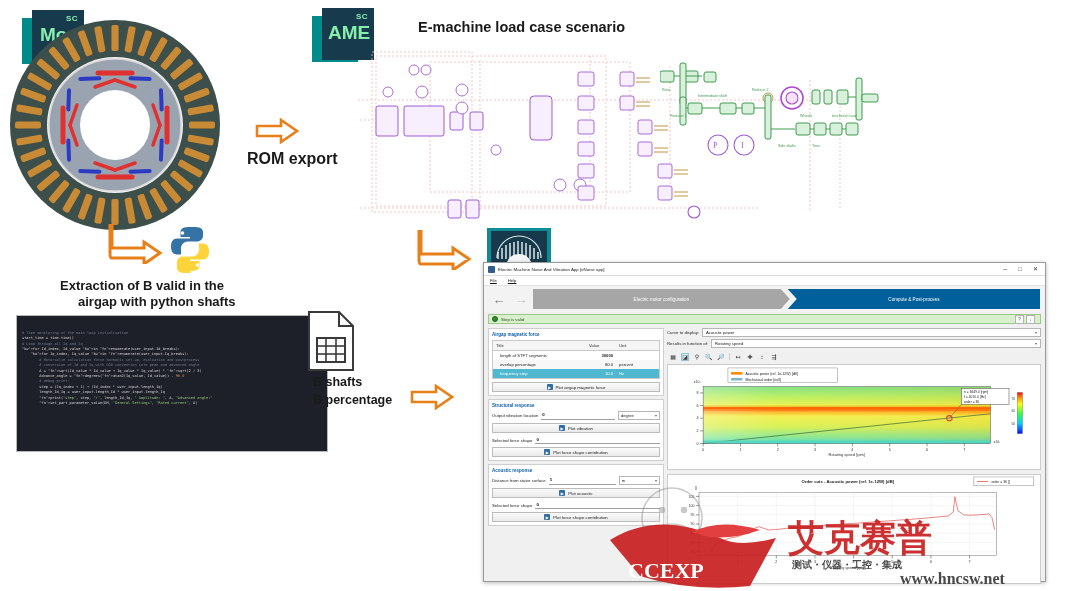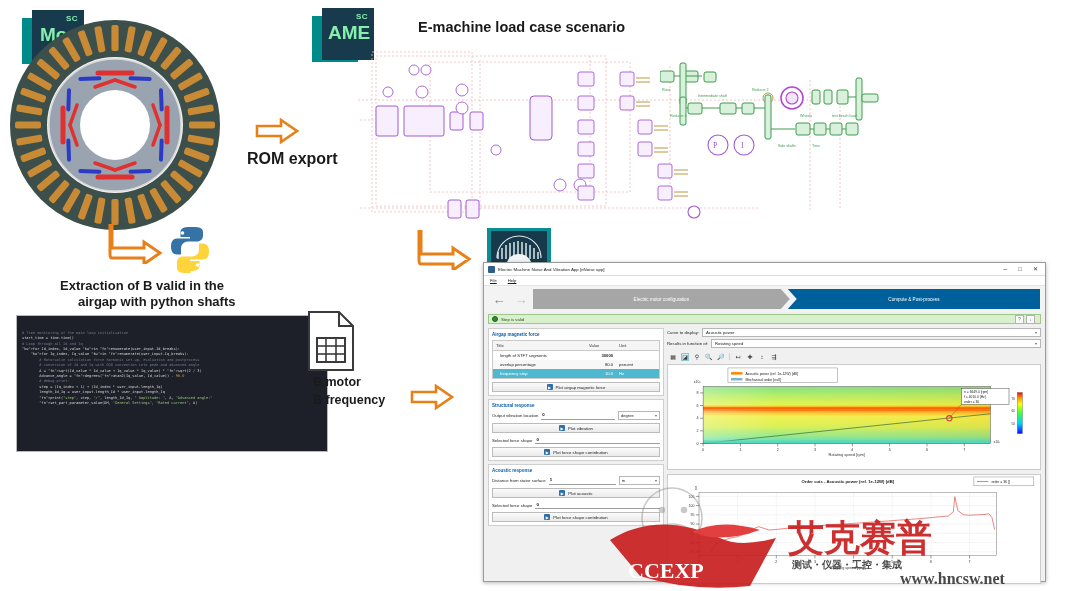--- a/index.html
+++ b/index.html
@@ -341,22 +341,22 @@
     <path d="M4 2 H34 L48 16 V60 H4 Z" fill="#ffffff" stroke="#3a3a3a" stroke-width="2"></path>
     <path d="M34 2 V16 H48" fill="none" stroke="#3a3a3a" stroke-width="2"></path>
     <rect x="12" y="28" width="28" height="24" fill="none" stroke="#3a3a3a" stroke-width="2"></rect>
     <line x1="12" y1="36" x2="40" y2="36" stroke="#3a3a3a" stroke-width="1.6"></line>
     <line x1="12" y1="44" x2="40" y2="44" stroke="#3a3a3a" stroke-width="1.6"></line>
     <line x1="21" y1="28" x2="21" y2="52" stroke="#3a3a3a" stroke-width="1.6"></line>
     <line x1="31" y1="28" x2="31" y2="52" stroke="#3a3a3a" stroke-width="1.6"></line>
   </svg>
 </div>
 
-<div class="lbl" style="left:313px; top:375px; font-size:12.5px;">B motor</div>
-<div class="lbl" style="left:313px; top:393px; font-size:12.5px;">B frequency</div>
+<div class="lbl" style="left:313px; top:375px; font-size:12.5px;">B shafts</div>
+<div class="lbl" style="left:313px; top:393px; font-size:12.5px;">B percentage</div>
 
 <div class="arrow-right" style="left:410px; top:384px;">
   <svg width="44" height="26" viewBox="0 0 44 26">
     <path d="M2 8 H26 V2 L42 13 L26 24 V18 H2 Z" fill="none" stroke="#e8801a" stroke-width="2.6"></path>
   </svg>
 </div>
 
 <div class="sc-logo" style="left:312px; top:16px; width:64px; height:50px;">
   <div class="teal"></div>
   <div class="navy">

